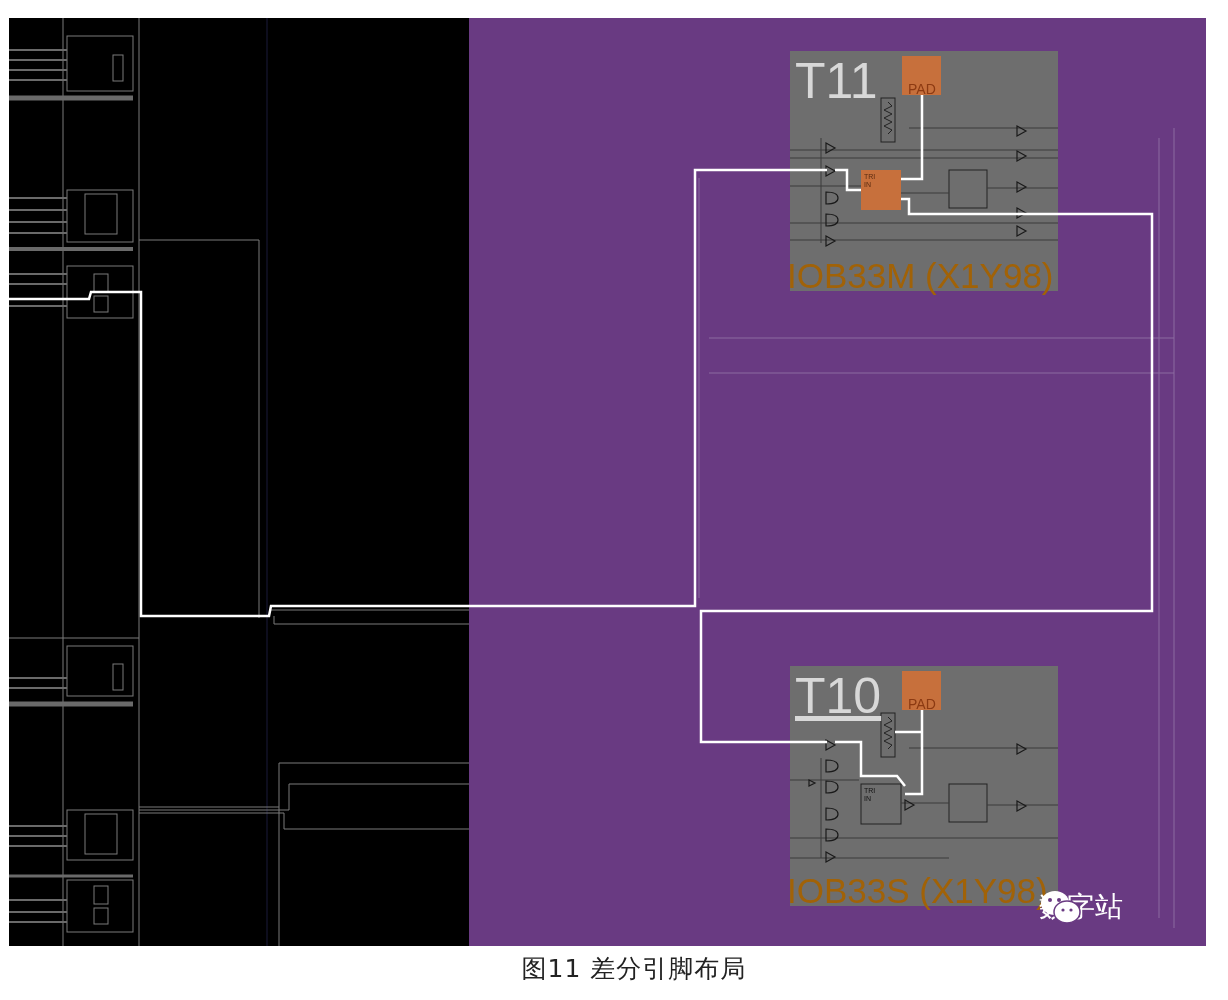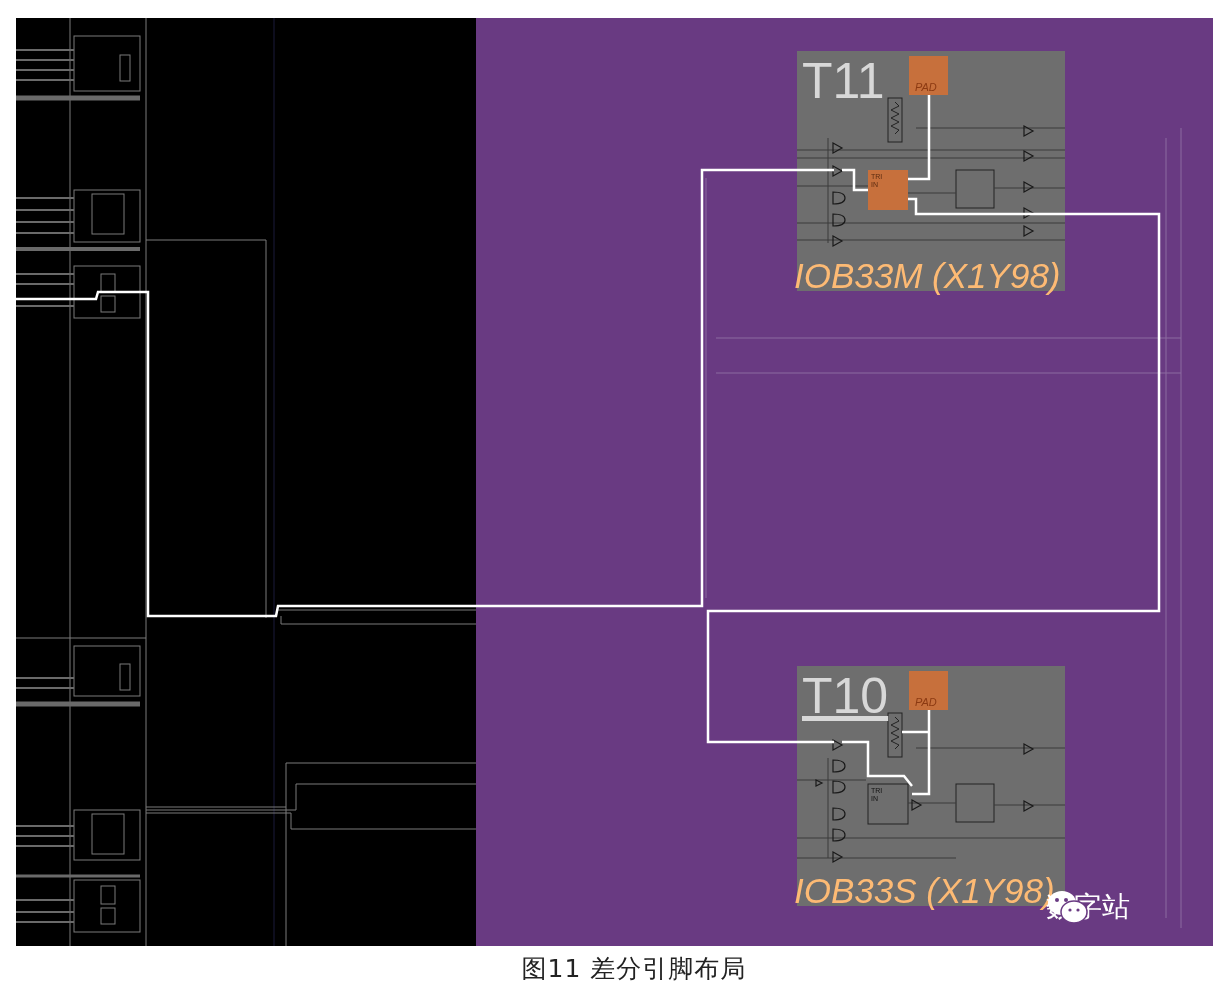--- a/index.html
+++ b/index.html
@@ -1,22 +1,22 @@
 <!DOCTYPE html>
 <html><head>
 <meta charset="utf-8">
 <style>
   html, body { margin:0; padding:0; background:#ffffff; }
   body { width:1228px; height:1000px; position:relative; overflow:hidden; font-family:"Liberation Sans", sans-serif; }
-  .canvas { position:absolute; left:16px; top:18px; width:1197px; height:928px; background:#000; overflow:hidden; }
+  .canvas { position:absolute; left:9px; top:18px; width:1197px; height:928px; background:#000; overflow:hidden; }
   .canvas svg { position:absolute; left:0; top:0; }
   .caption { position:absolute; left:0; top:952px; width:1228px; text-align:center; font-size:25px; color:#222; font-family:"DejaVu Sans", sans-serif; letter-spacing:1px;margin-left:20px; }
   .iob-id { position:absolute; font-family:"Liberation Sans", sans-serif; font-size:50px; color:#d8d8d8; line-height:1; }
-  .iob-name { position:absolute; font-family:"Liberation Sans", sans-serif; font-size:35px; color:#fdba74; line-height:1; white-space:nowrap;font-style:italic; }
-  .pad-label { position:absolute; font-family:"Liberation Sans", sans-serif; font-size:11px; color:#8c3a12;font-style:italic; }
+  .iob-name { position:absolute; font-family:"Liberation Sans", sans-serif; font-size:35px; color:#a16207; line-height:1; white-space:nowrap; }
+  .pad-label { position:absolute; font-family:"Liberation Sans", sans-serif; font-size:14px; color:#8c3a12; }
   .tri-label { position:absolute; font-family:"Liberation Sans", sans-serif; font-size:7px; color:#5a2a10; line-height:8px; }
   .watermark { position:absolute; left:1030px; top:870px; display:flex; align-items:center; gap:8px; }
   .watermark-text { font-family:"DejaVu Sans", sans-serif; font-size:28px; color:#ffffff; }
 </style>
 </head>
 <body>
 
 <div class="canvas">
   <svg width="1197" height="928" viewBox="0 0 1197 928">
 

